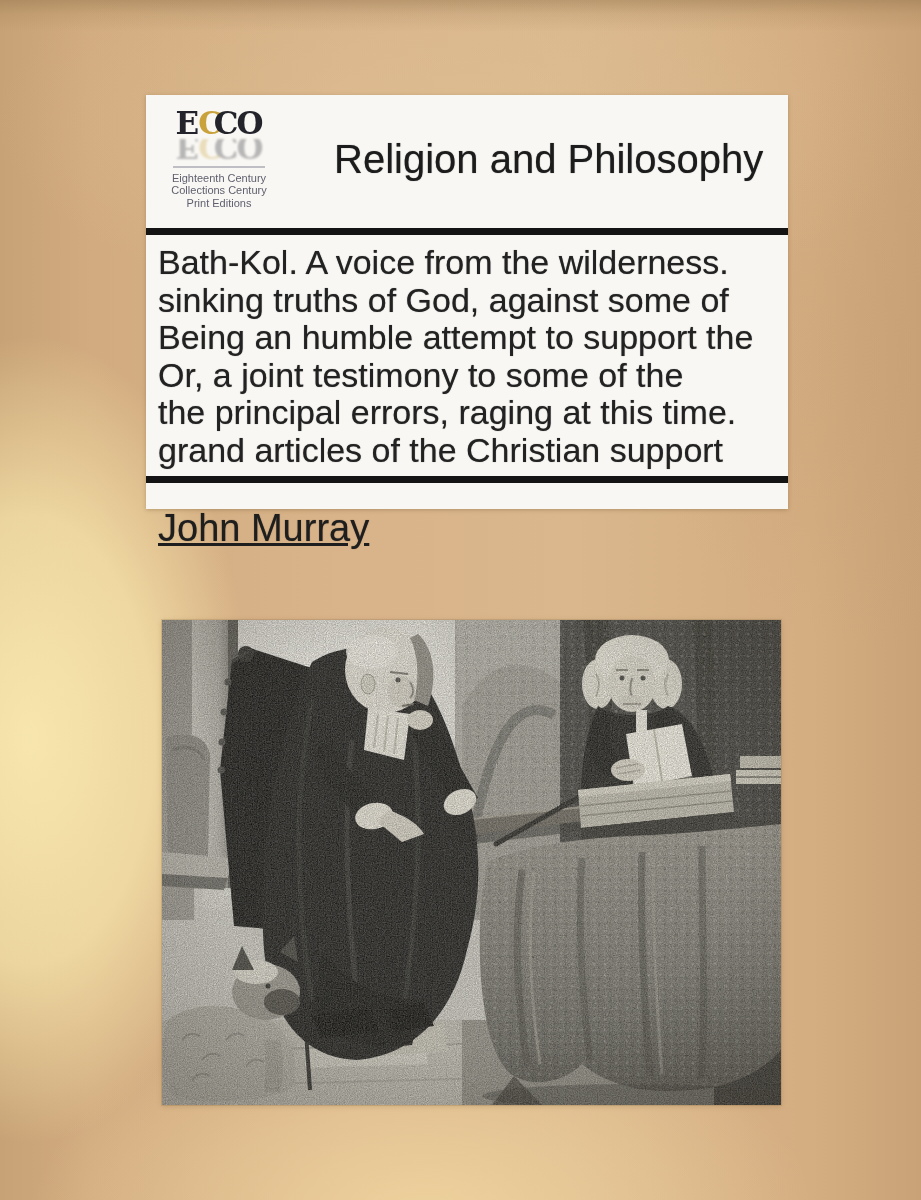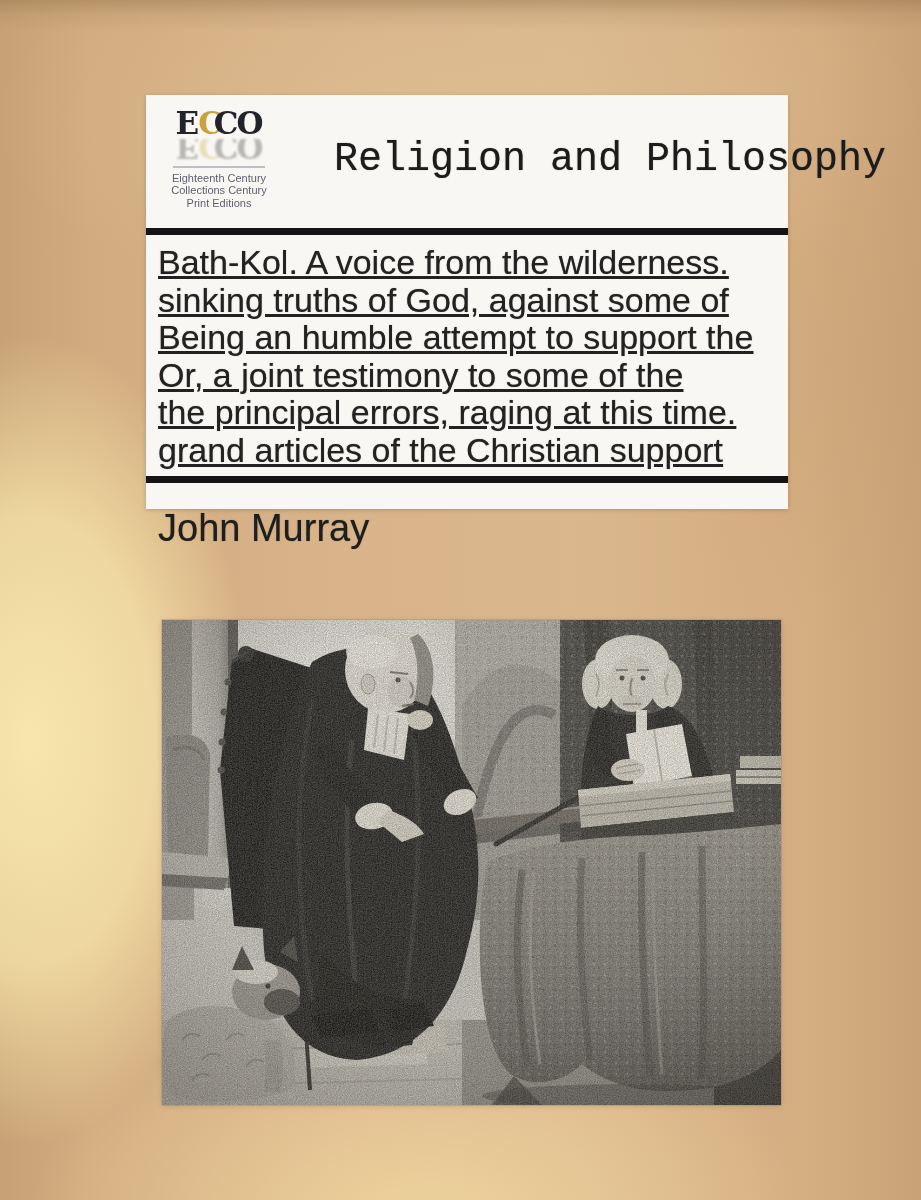--- a/index.html
+++ b/index.html
@@ -31,32 +31,32 @@
     color:var(--logo-navy,#23232b);letter-spacing:-1px;white-space:nowrap;
   }
   .logo-word .gold{color:var(--logo-gold,#c9a23c);margin-right:-8px;}
   .logo-word .c2{margin-right:-1px;}
   .logo-reflection{transform:scaleY(-1);opacity:.3;filter:blur(1px);height:24px;overflow:hidden;margin-top:-1px;}
   .logo-divider{width:92px;height:2px;background:#8f8f9c;opacity:.55;margin:3px auto 4px;}
   .logo-caption{font-size:11px;line-height:12.5px;color:var(--caption-gray,#5f5f6e);filter:blur(.4px);white-space:nowrap;}
   
   .category{
     position:absolute;left:188px;top:42px;font-size:40px;color:#1c1c1c;
-    white-space:nowrap;text-shadow:0 0 1px rgba(0,0,0,.55);letter-spacing:0;font-family:Liberation Mono, monospace;
+    white-space:nowrap;text-shadow:0 0 1px rgba(0,0,0,.55);letter-spacing:0;
   }
   .rule{position:absolute;left:0;right:0;height:7px;background:var(--rule-black,#141414);}
   .rule-top{top:133px;}
   .rule-bottom{top:381px;}
   
   .title{position:absolute;left:12px;top:149px;font-size:34px;line-height:37.5px;color:#222;
     text-shadow:0 0 1px rgba(0,0,0,.5);}
-  .title div{white-space:nowrap;text-decoration:underline;}
+  .title div{white-space:nowrap;}
   
   .author{position:absolute;left:12px;top:412px;font-size:38px;color:var(--text-black,#1e1e1e);
-    text-shadow:0 0 1px rgba(0,0,0,.5);white-space:nowrap;}
+    text-shadow:0 0 1px rgba(0,0,0,.5);white-space:nowrap;text-decoration:underline;}
   
   .illustration{
     position:absolute;left:162px;top:620px;width:619px;height:485px;
     box-shadow:0 0 0 1px rgba(120,92,55,.18), 0 1px 5px rgba(110,82,45,.25);
     background:#cfcec6;
   }
   .illustration svg{display:block;width:619px;height:485px;filter:blur(.35px) sepia(.05) contrast(.97);}
 </style>
 </head>
 <body>

